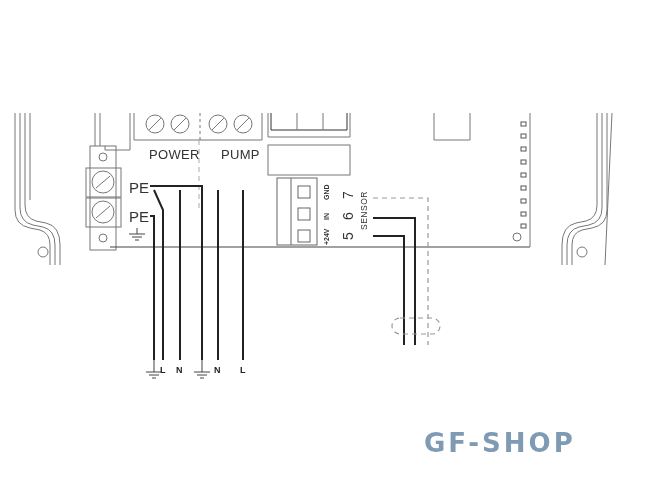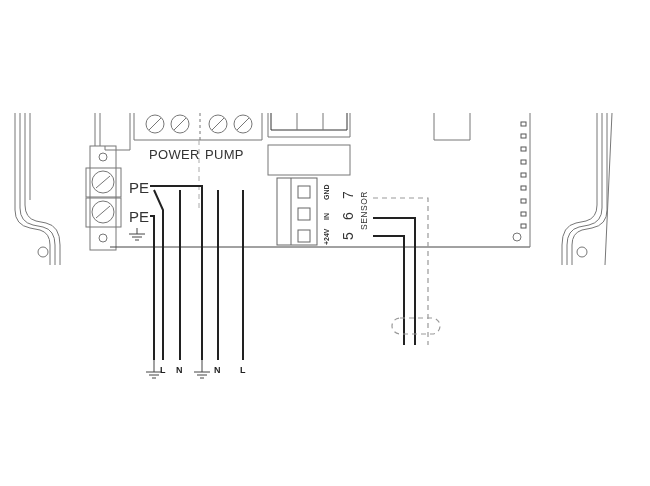--- a/index.html
+++ b/index.html
@@ -135,30 +135,31 @@
       <path d="M373 236 L404 236 L404 345"></path>
     </g>
 
     <g stroke="#999" stroke-width="1.2" fill="none" stroke-dasharray="5,4">
       <path d="M373 198 L428 198 L428 345"></path>
       <rect x="392" y="318" width="48" height="16" rx="8"></rect>
     </g>
   </svg>
 
   <span class="lbl term-label" style="left:149px;top:147px;">POWER</span>
-  <span class="lbl term-label" style="left:205px;top:147px;">PUMP</span>
+  <span class="lbl term-label" style="left:221px;top:147px;">PUMP</span>
   <span class="lbl pe" style="left:129px;top:179px;">PE</span>
   <span class="lbl pe" style="left:129px;top:208px;">PE</span>
 
   <span class="lbl rot" style="left:323px;top:245px;">+24V</span>
   <span class="lbl rot" style="left:323px;top:220px;">IN</span>
   <span class="lbl rot" style="left:323px;top:200px;">GND</span>
   <span class="lbl num" style="left:340px;top:240px;">5</span>
   <span class="lbl num" style="left:340px;top:220px;">6</span>
   <span class="lbl num" style="left:340px;top:199px;">7</span>
   <span class="lbl sensor" style="left:359px;top:230px;">SENSOR</span>
 
   <span class="lbl wire-lbl" style="left:160px;top:365px;">L</span>
   <span class="lbl wire-lbl" style="left:176px;top:365px;">N</span>
   <span class="lbl wire-lbl" style="left:214px;top:365px;">N</span>
   <span class="lbl wire-lbl" style="left:240px;top:365px;">L</span>
 
+  <span class="brand">GF-SHOP</span>
 </div>
 
 </body></html>

